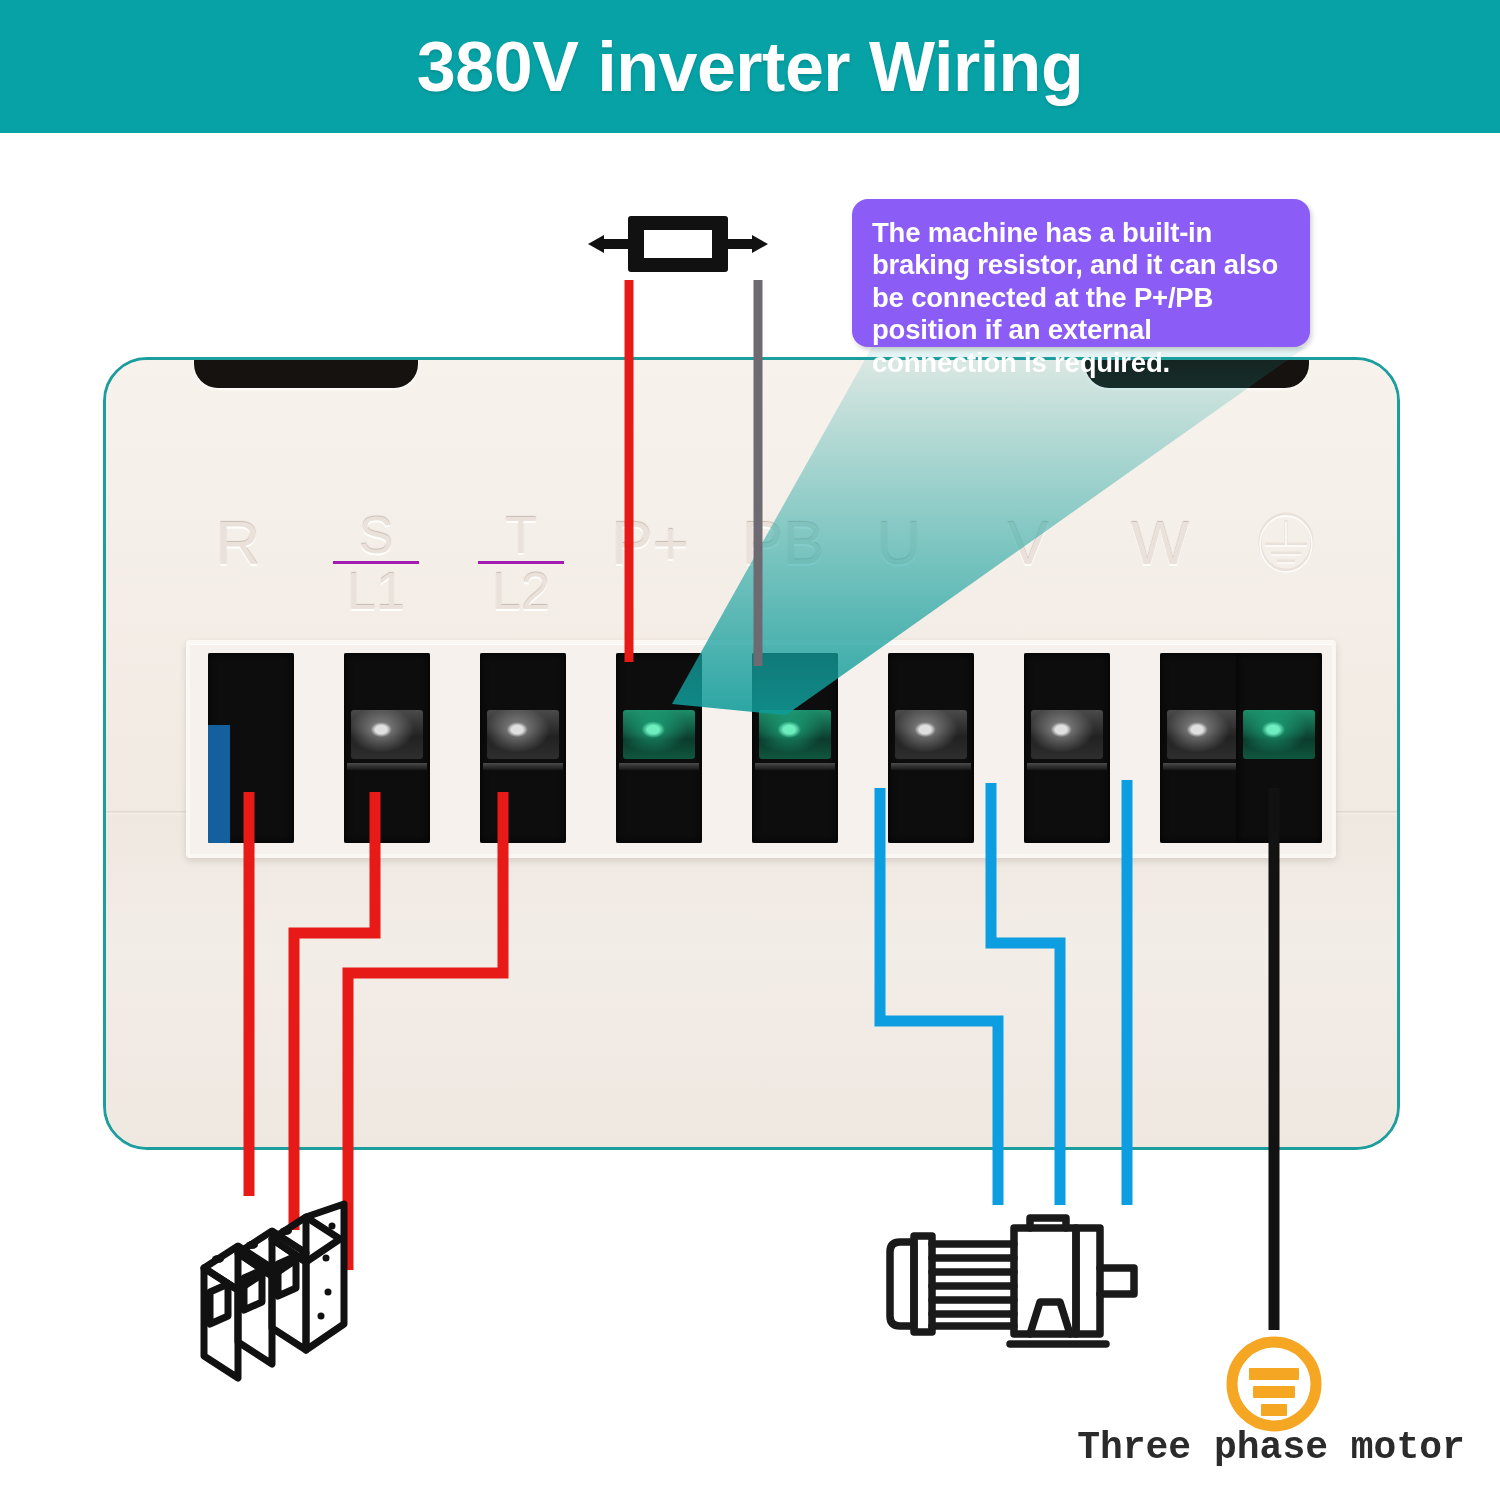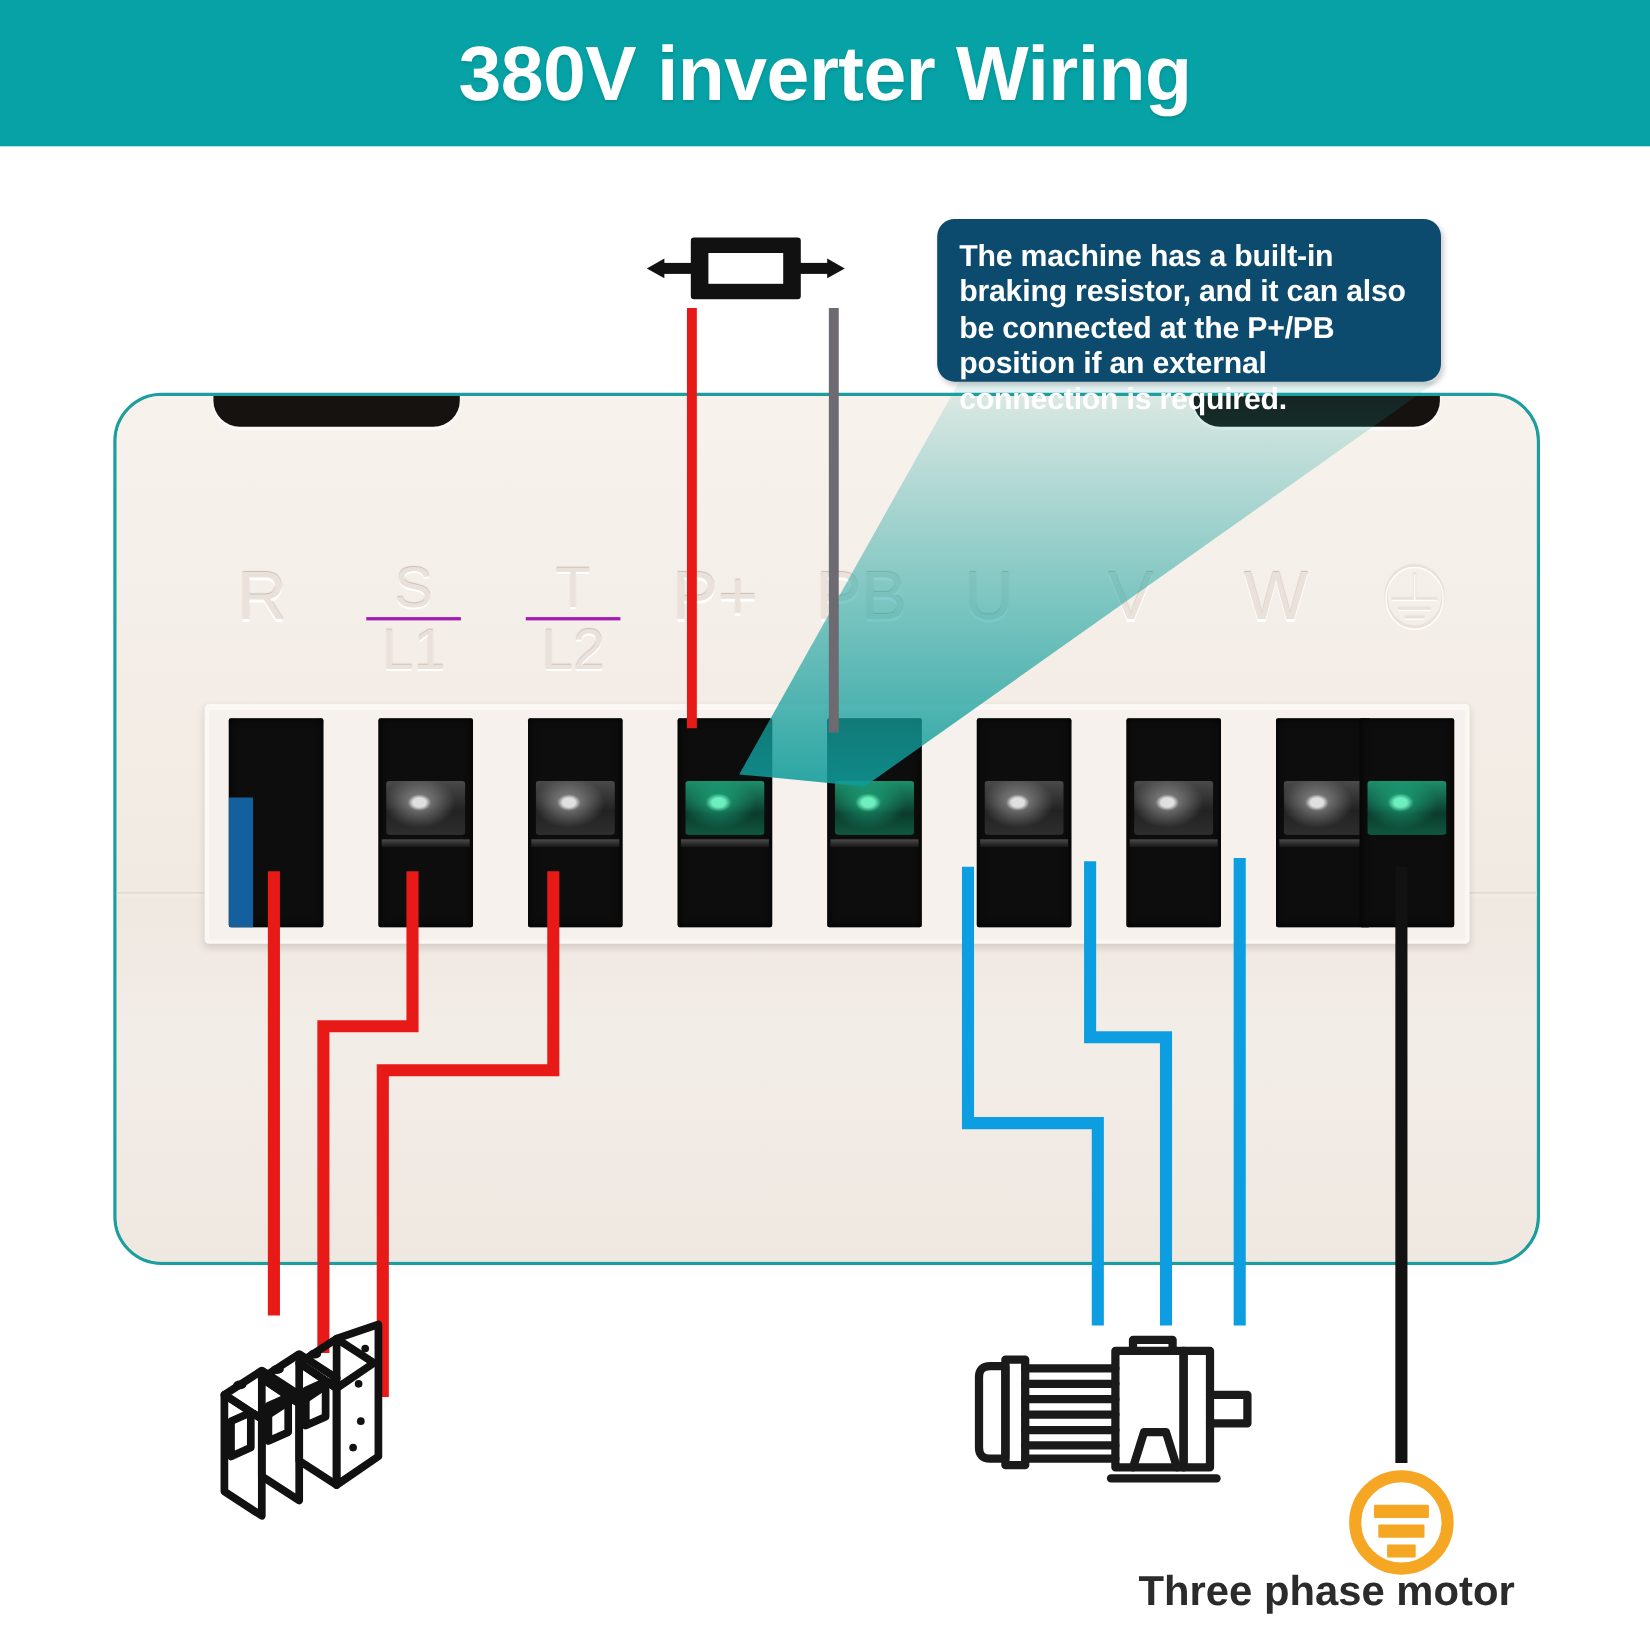--- a/index.html
+++ b/index.html
@@ -126,21 +126,21 @@
     opacity:.95;
   }
 
   
   .wire{position:absolute;}
   svg{display:block;overflow:visible;}
 
   
   .callout{
     position:absolute;left:852px;top:199px;width:458px;height:148px;
-    background:#0c4a6e;
+    background:#8b5cf6;
     border-radius:16px;
     box-shadow:2px 3px 5px rgba(0,0,0,.18);
     box-sizing:border-box;
     padding:18px 18px 10px 20px;
   }
   .callout-text{
     color:#ffffff;
     font-size:27.5px;
     font-weight:bold;
     line-height:1.18;
@@ -361,15 +361,15 @@
 
   <svg class="wire" style="left:1222px;top:1332px;width:104px;height:104px;" viewBox="0 0 104 104">
     <circle cx="52" cy="52" r="42" fill="none" stroke="#f5a623" stroke-width="11"></circle>
     <g fill="#f5a623">
       <rect x="27" y="36" width="50" height="12" rx="1"></rect>
       <rect x="31" y="54" width="42" height="12" rx="1"></rect>
       <rect x="39" y="72" width="26" height="12" rx="1"></rect>
     </g>
   </svg>
 
-  <div class="caption" style="left:976px;top:1425px;width:460px;">Three phase motor</div>
+  <div class="caption" style="left:1041px;top:1425px;width:460px;font-family:Liberation Mono, monospace;">Three phase motor</div>
 
 </div>
 
 </body></html>

